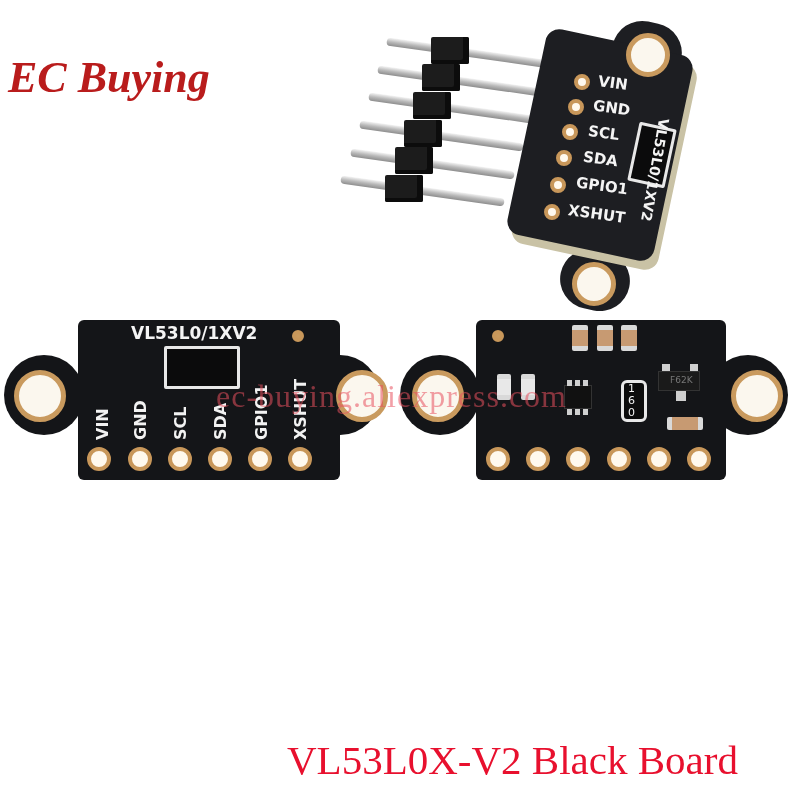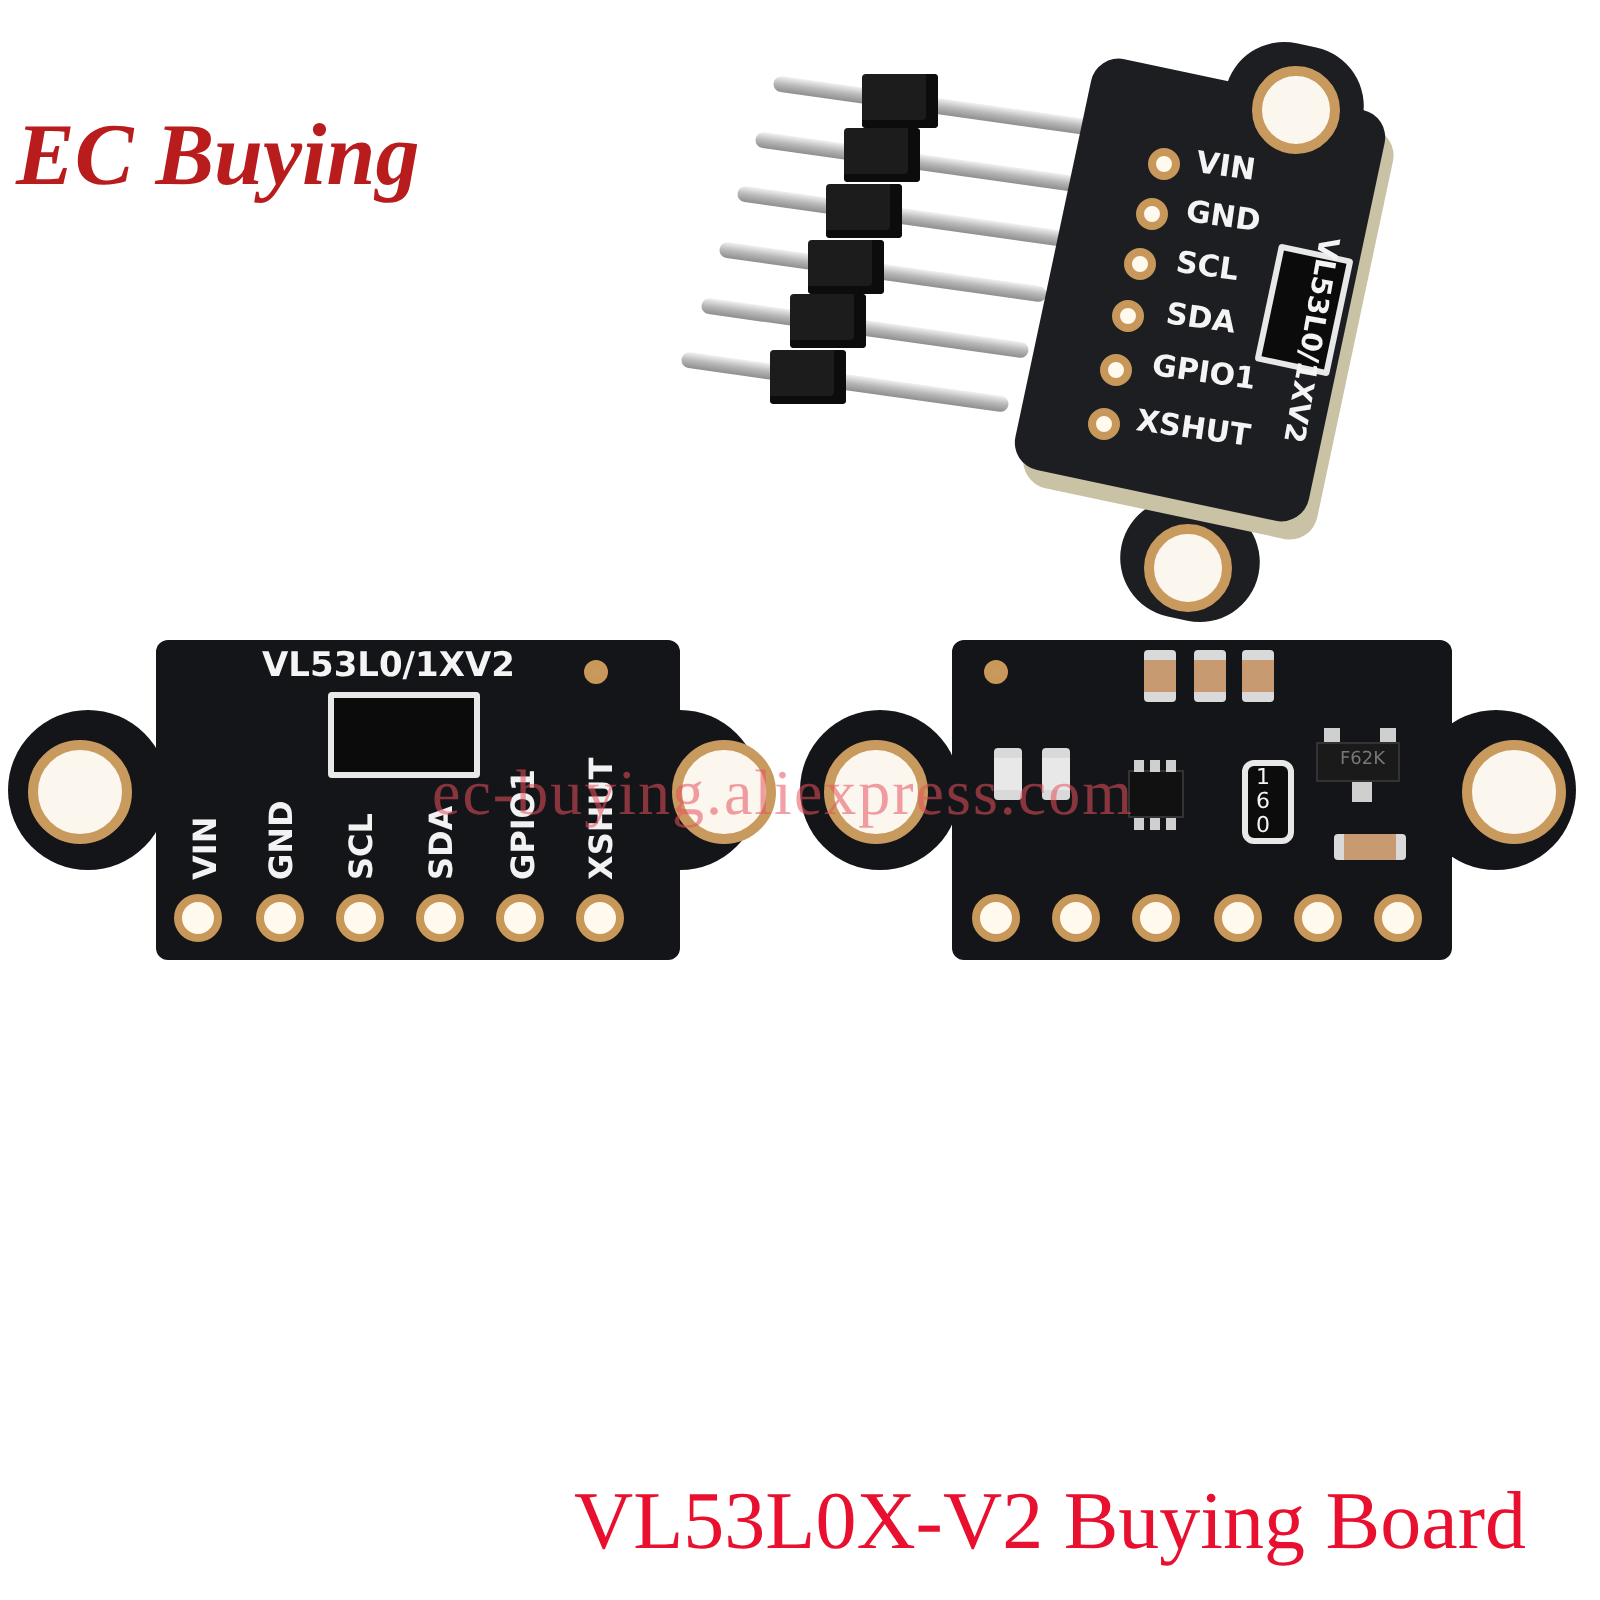--- a/index.html
+++ b/index.html
@@ -159,13 +159,13 @@
   <div class="pad" style="left:486px; top:447px; width:24px; height:24px;"></div>
   <div class="pad" style="left:526px; top:447px; width:24px; height:24px;"></div>
   <div class="pad" style="left:566px; top:447px; width:24px; height:24px;"></div>
   <div class="pad" style="left:607px; top:447px; width:24px; height:24px;"></div>
   <div class="pad" style="left:647px; top:447px; width:24px; height:24px;"></div>
   <div class="pad" style="left:687px; top:447px; width:24px; height:24px;"></div>
 </div>
 
 <div class="watermark">ec-buying.aliexpress.com</div>
 
-<div class="caption">VL53L0X-V2 Buying Board</div>
+<div class="caption">VL53L0X-V2 Black Board</div>
 
 </body></html>

